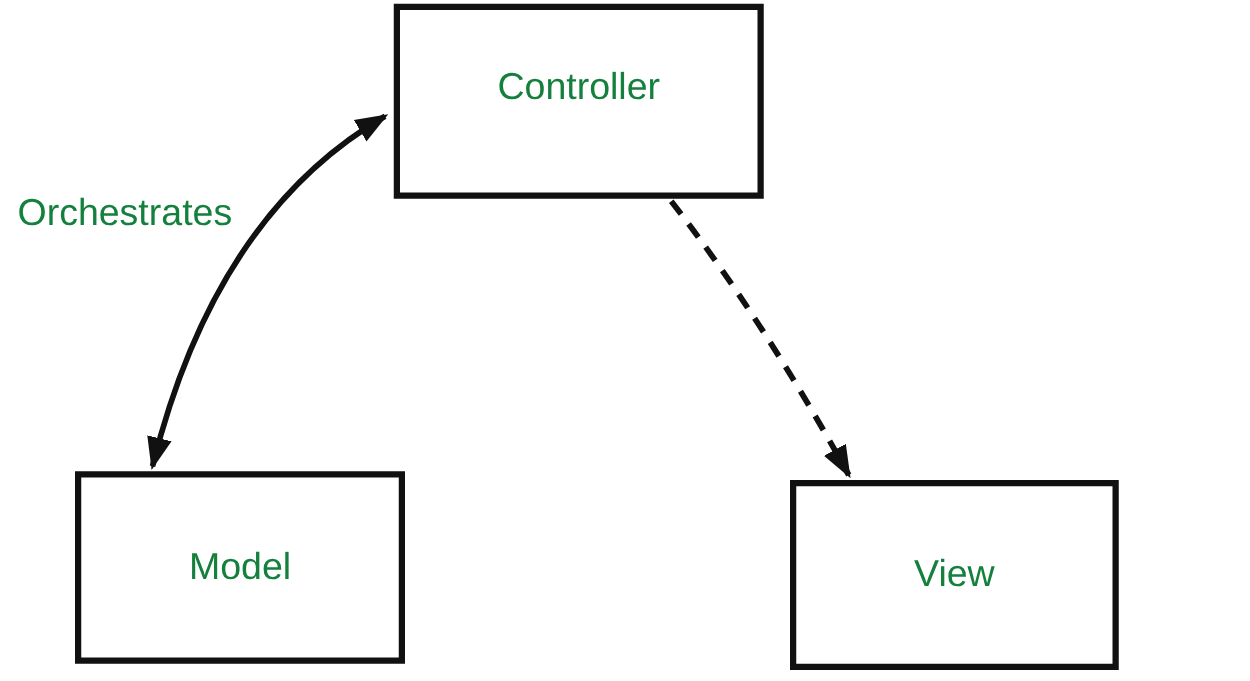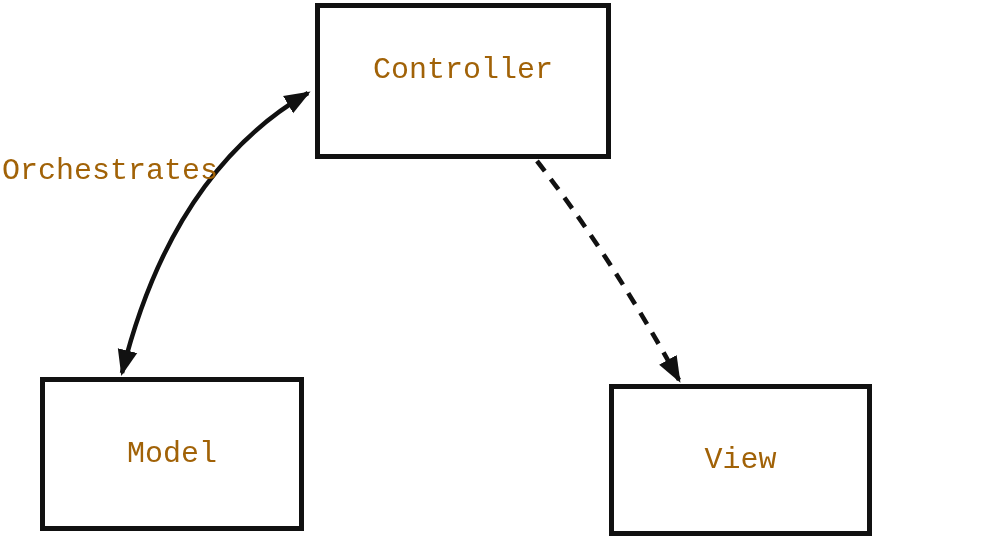--- a/index.html
+++ b/index.html
@@ -2,50 +2,50 @@
 <html><head>
 <meta charset="utf-8">
 <style>
   html, body { margin: 0; padding: 0; background: #ffffff; }
   .canvas {
     position: relative;
     width: 1000px;
     height: 545px;
     background: #ffffff;
     overflow: hidden;
-    font-family: Liberation Mono, monospace;
-    color: #a16207;
+    font-family: Liberation Sans, sans-serif;
+    color: #15803d;
   }
   .arrows {
     position: absolute;
     left: 0; top: 0;
     width: 1000px; height: 545px;
   }
   .node {
     position: absolute;
     box-sizing: border-box;
     border: 5px solid #111111;
     background: #ffffff;
     display: flex;
     align-items: center;
     justify-content: center;
     font-size: 30px;
     line-height: 30px;
     white-space: nowrap;
   }
   .node-controller { left: 315px; top: 3px;   width: 296px; height: 156px; padding-bottom: 22px; }
-  .node-model      { left: 40px;  top: 377px; width: 264px; height: 154px; justify-content: center; }
-  .node-view       { left: 609px; top: 384px; width: 263px; height: 152px; }
+  .node-model      { left: 60px;  top: 377px; width: 264px; height: 154px; justify-content: center; }
+  .node-view       { left: 632px; top: 384px; width: 263px; height: 152px; }
   .edge-label {
     position: absolute;
     font-size: 30px;
     line-height: 30px;
     white-space: nowrap;
   }
-  .label-orchestrates { left: 2px;   top: 156px; text-align: center; }
+  .label-orchestrates { left: 14px;   top: 156px; text-align: center; }
   .label-sets-format  { left: 608px; top: 203px; }
   .label-sends-data   { left: 682px; top: 250px; }
 </style>
 </head>
 <body>
 
 <div class="canvas">
 
   <svg class="arrows" viewBox="0 0 1000 545" xmlns="http://www.w3.org/2000/svg">
     <defs>

